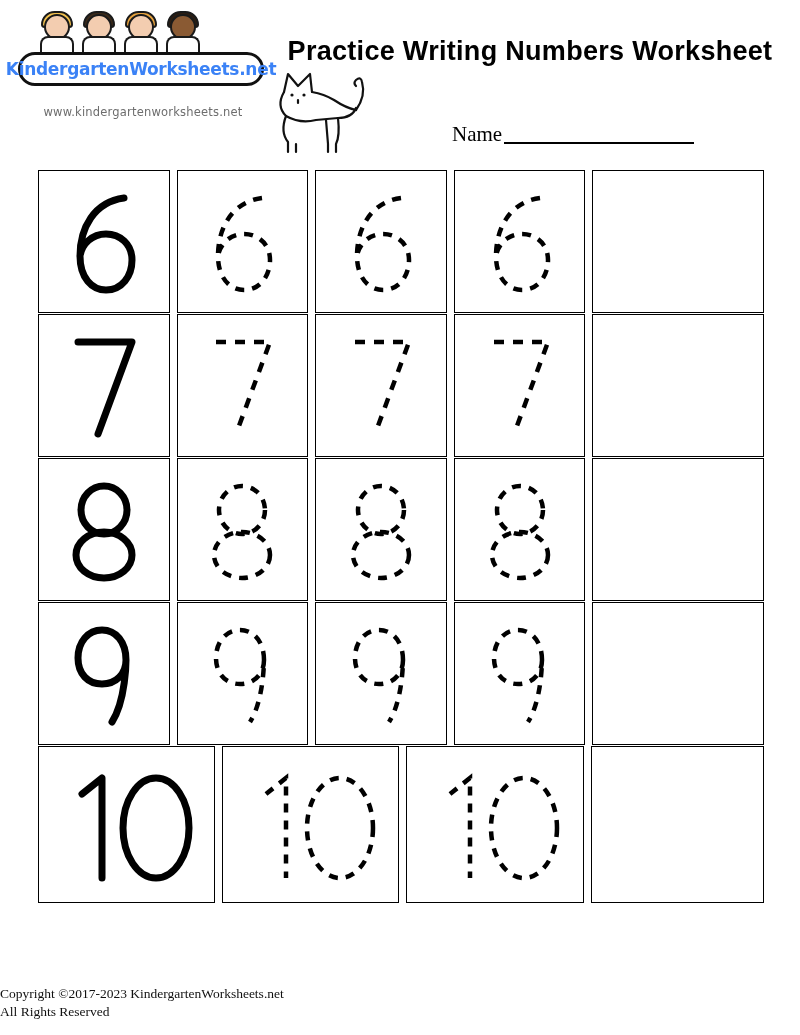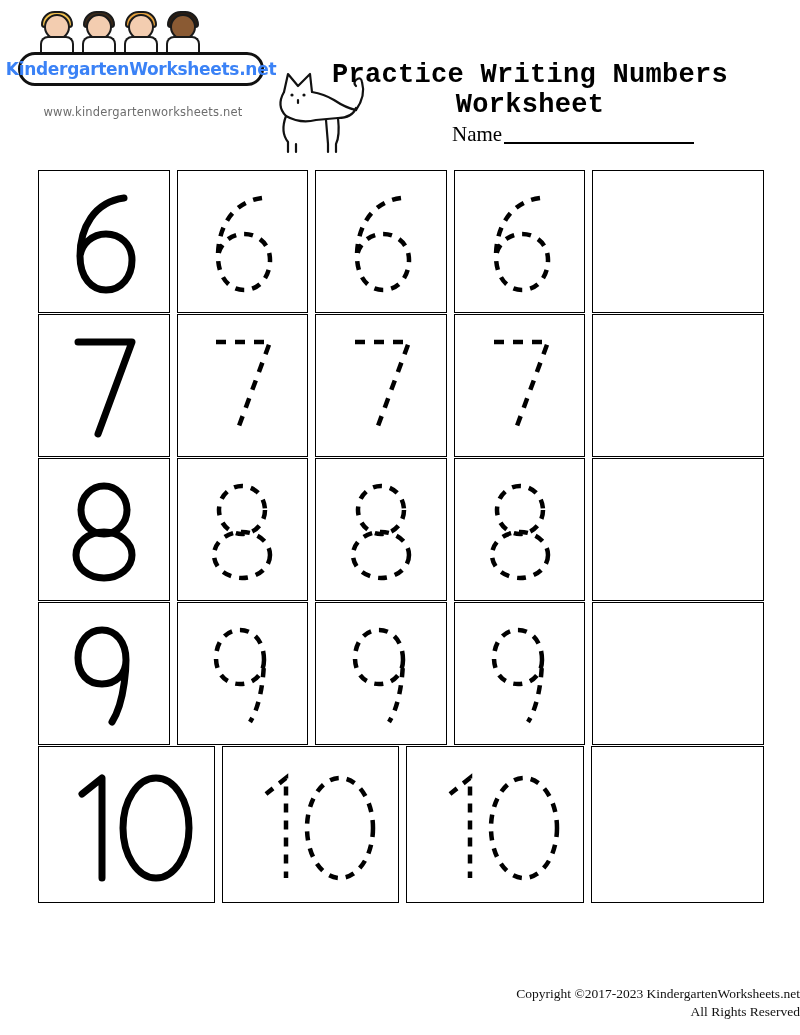--- a/index.html
+++ b/index.html
@@ -119,25 +119,24 @@
     width: 110px;
     height: 95px;
   }
 
   .title {
     position: absolute;
     left: 275px;
     top: 36px;
     width: 510px;
     text-align: center;
-    font-family: Liberation Mono, monospace;
+    font-family: Liberation Sans, sans-serif;
     font-weight: bold;
     font-size: 27px;
     letter-spacing: 0.3px;
-    margin-top: 24px;
   }
   .name-line {
     position: absolute;
     left: 452px;
     top: 122px;
     font-family: "Liberation Serif", serif;
     font-size: 21px;
     white-space: nowrap;
   }
   .name-line .blank {
@@ -182,21 +181,21 @@
     justify-content: center;
   }
   .glyph svg { display: block; }
 
   
   .footer {
     position: absolute;
     left: 0;
     right: 0;
     bottom: 14px;
-    text-align: right;
+    text-align: left;
     font-family: "Liberation Serif", serif;
     font-size: 13.5px;
     line-height: 1.35;
     color: #111;
   }
 </style>
 </head>
 <body>
 
 <div class="header">

